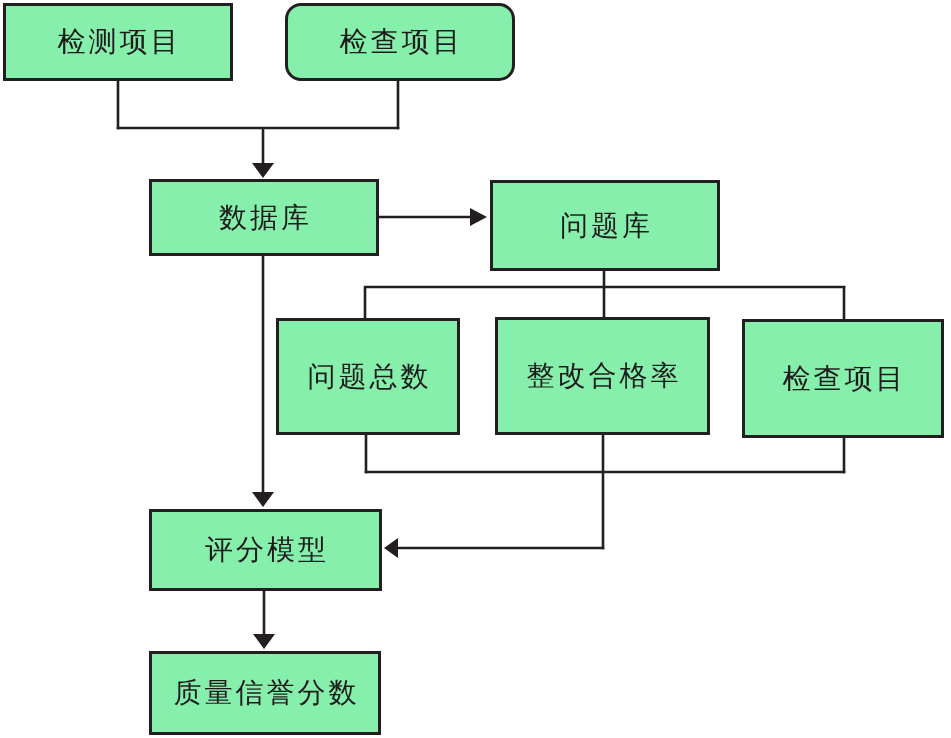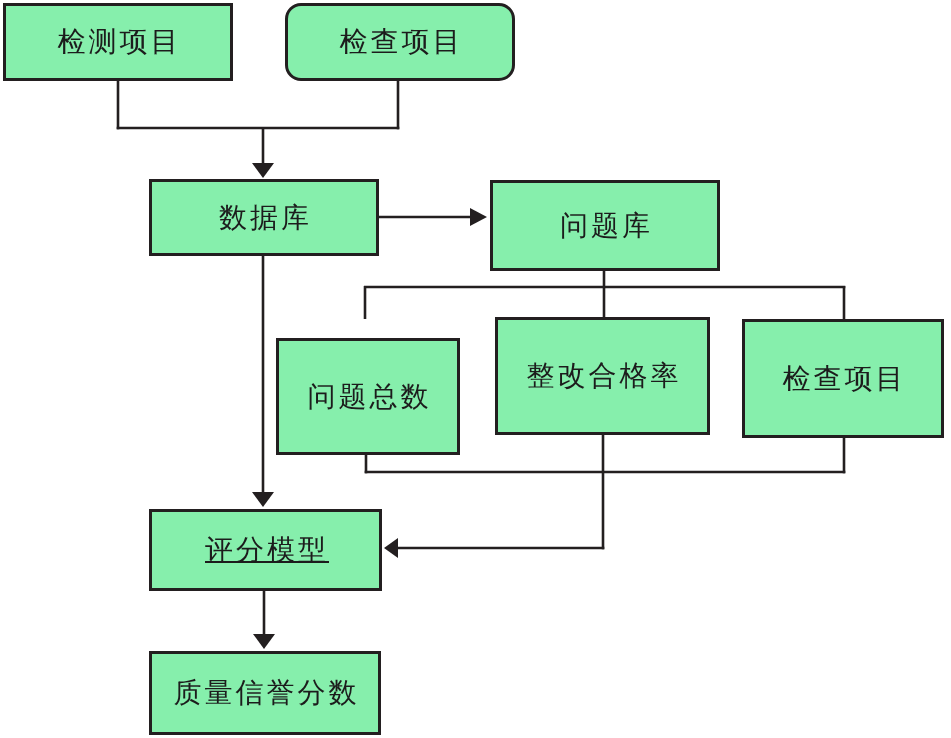--- a/index.html
+++ b/index.html
@@ -81,23 +81,23 @@
   </svg>
 
   <div class="node" style="left:3px; top:3px; width:230px; height:78px;">检测项目</div>
 
   <div class="node" style="left:285px; top:3px; width:230px; height:78px;border-radius:16px;">检查项目</div>
 
   <div class="node" style="left:149px; top:179px; width:230px; height:77px;">数据库</div>
 
   <div class="node" style="left:490px; top:180px; width:230px; height:91px;">问题库</div>
 
-  <div class="node" style="left:276px; top:318px; width:184px; height:117px;margin-top:20px;">问题总数</div>
+  <div class="node" style="left:276px; top:318px; width:184px; height:117px;">问题总数</div>
 
   <div class="node" style="left:495px; top:317px; width:215px; height:118px;">整改合格率</div>
 
   <div class="node" style="left:742px; top:319px; width:202px; height:119px;">检查项目</div>
 
-  <div class="node" style="left:149px; top:509px; width:233px; height:82px;text-decoration:underline;">评分模型</div>
+  <div class="node" style="left:149px; top:509px; width:233px; height:82px;">评分模型</div>
 
   <div class="node" style="left:149px; top:651px; width:232px; height:84px;">质量信誉分数</div>
 
 </div>
 
 </body></html>

